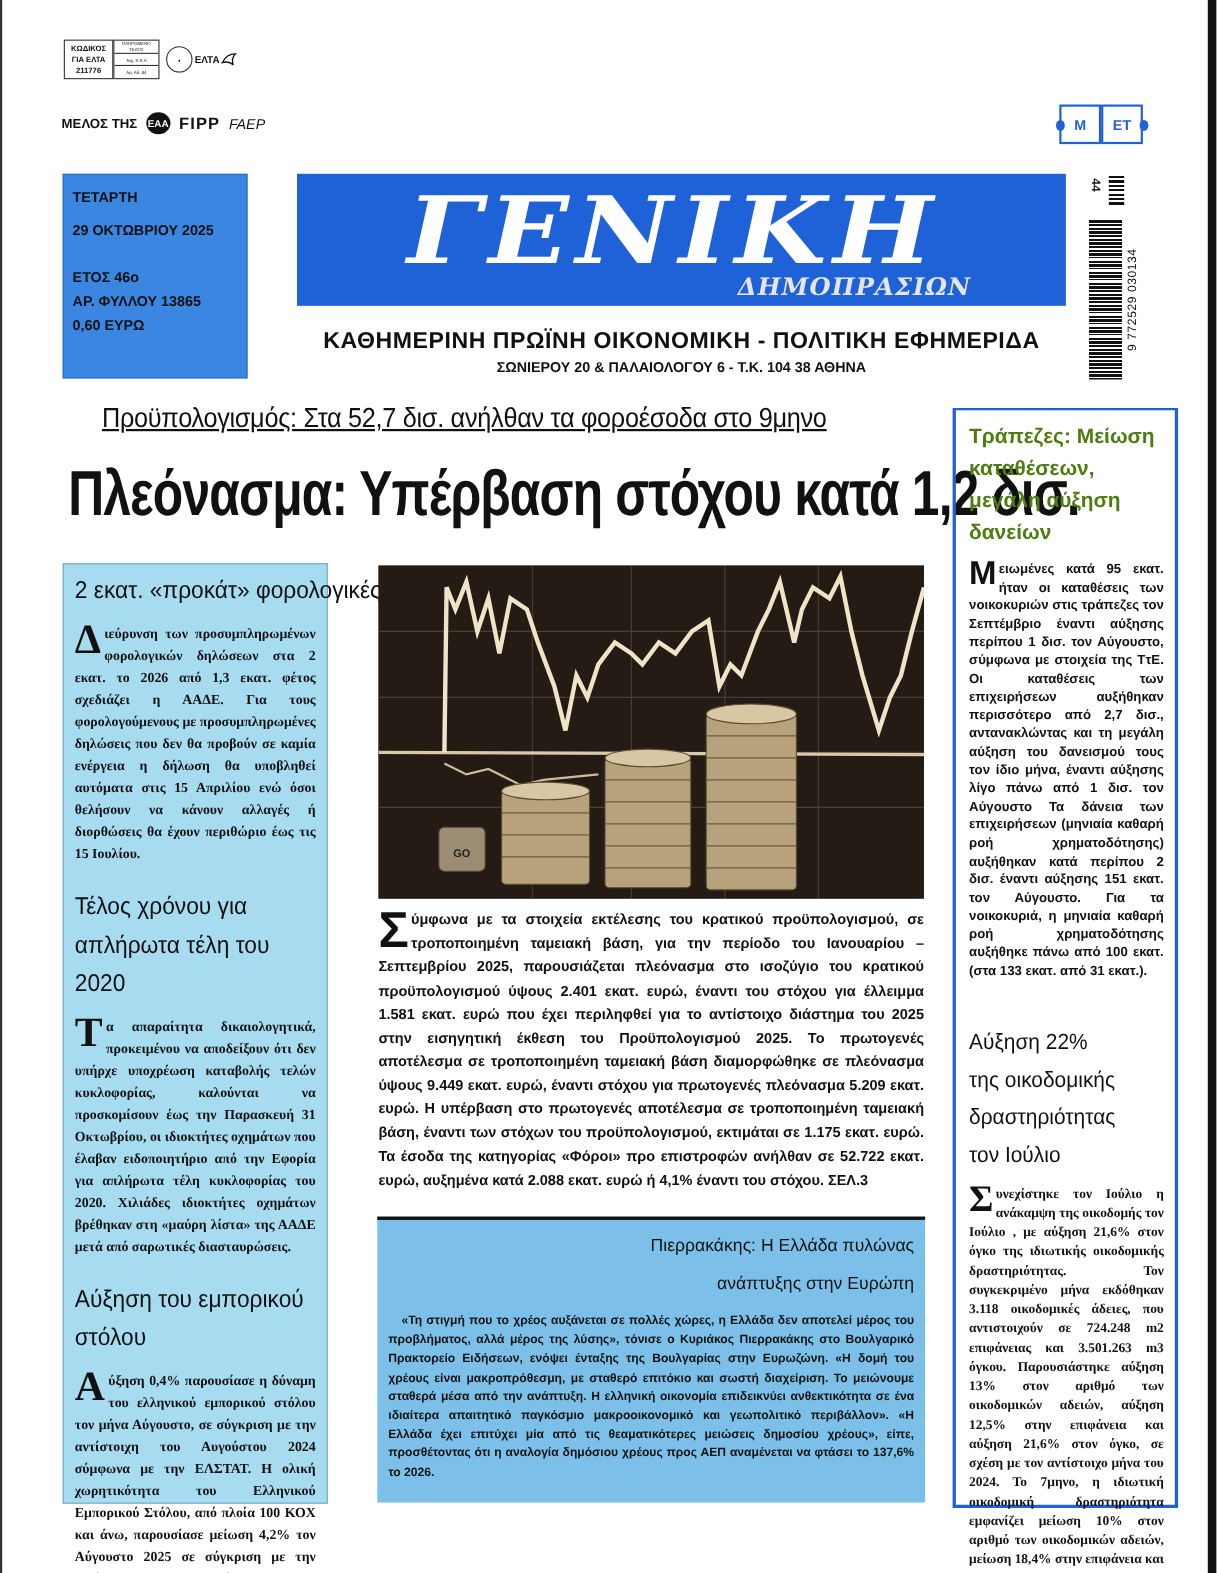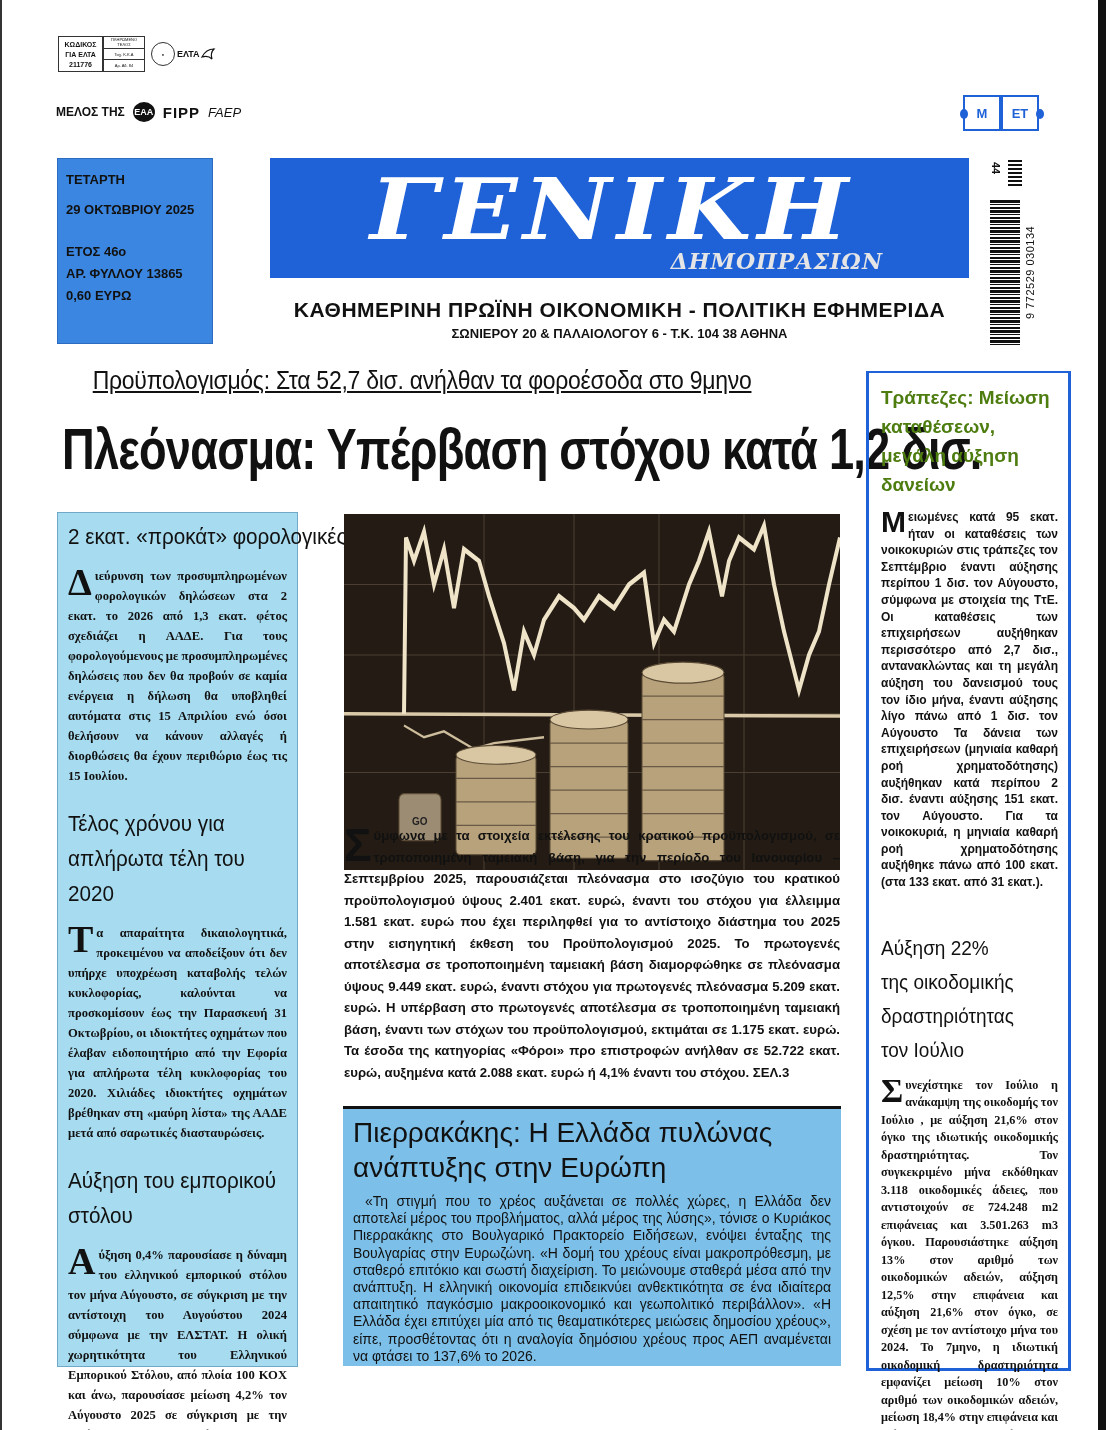--- a/index.html
+++ b/index.html
@@ -15,21 +15,21 @@
   .post .box2 div:last-child { border-bottom: none; }
   .elta-seal { width: 24px; height: 24px; border: 1px solid #333; border-radius: 50%; margin-left: 6px; font-size: 4px; display: flex; align-items: center; justify-content: center; }
   .elta-text { font-size: 9px; font-weight: bold; margin-left: 2px; }
 
   .member { left: 56px; top: 102px; display: flex; align-items: center; gap: 8px; font-size: 12px; font-weight: bold; }
   .member .logo-eaa { width: 22px; height: 20px; background: #111; border-radius: 50%; color: #fff; font-size: 9px; display: flex; align-items: center; justify-content: center; }
   .member .fipp { font-size: 15px; font-weight: bold; letter-spacing: 1px; }
   .member .faep { font-size: 13px; font-weight: normal; font-style: italic; }
 
   
-  .datebox { left: 57px; top: 158px; width: 156px; height: 186px; background: #3b86e0; border: 1px solid #2b6bc0; padding: 12px 0 0 8px; }
+  .datebox { left: 57px; top: 158px; width: 168px; height: 186px; background: #3b86e0; border: 1px solid #2b6bc0; padding: 12px 0 0 8px; }
   .datebox div { font-size: 13px; font-weight: bold; color: #111; line-height: 17px; }
   .datebox .d1 { margin-bottom: 13px; }
   .datebox .d2 { margin-bottom: 25px; }
 
   
   .mast { left: 270px; top: 158px; width: 699px; height: 120px; background: #1f62d8; }
   .mast .title { position: absolute; left: 100px; top: 2px; font-family: "DejaVu Serif", serif; font-size: 96px; font-weight: bold; font-style: italic; color: #fff; letter-spacing: 6px; transform: scaleY(0.88); transform-origin: top left; }
   .mast .sub { position: absolute; right: 86px; bottom: 4px; font-family: "DejaVu Serif", serif; font-size: 22px; font-weight: bold; font-style: italic; color: #e5e5e5; letter-spacing: 1px; }
   .tagline { left: 270px; top: 298px; width: 699px; text-align: center; font-size: 21px; font-weight: bold; letter-spacing: 0.5px; }
   .address { left: 270px; top: 326px; width: 699px; text-align: center; font-size: 13px; font-weight: bold; }
@@ -55,31 +55,31 @@
   .kicker { left: 84px; top: 366px; width: 735px; text-align: center; font-size: 25px; text-decoration: underline; font-family: "Liberation Sans", sans-serif; letter-spacing: -0.3px; transform: scaleX(0.92); transform-origin: left top; white-space: nowrap; }
   .headline { left: 62px; top: 415px; width: 780px; font-family: "Liberation Sans", sans-serif; font-weight: bold; font-size: 58px; white-space: nowrap; transform: scaleX(0.78); transform-origin: left top; letter-spacing: -1px; }
 
   
   .lcol { left: 57px; top: 512px; width: 241px; height: 855px; background: #a7dcf0; border: 1px solid #6fa8c8; padding: 6px 10px 0 10px; }
   .lcol h3 { font-size: 22px; font-weight: normal; line-height: 35px; margin-bottom: 12px; color: #111; transform: scaleX(0.94); transform-origin: left; white-space: nowrap; }
   .lcol p { font-family: "Liberation Serif", serif; font-weight: bold; font-size: 12.6px; line-height: 20px; text-align: justify; hyphens: auto; margin-bottom: 20px; }
   .drop { float: left; font-size: 38px; line-height: 32px; margin-right: 3px; font-family: "Liberation Serif", serif; font-weight: bold; }
 
   
-  .photo { left: 344px; top: 514px; width: 496px; height: 356px; background: #2b231a; overflow: hidden; }
+  .photo { left: 344px; top: 514px; width: 496px; height: 303px; background: #2b231a; overflow: hidden; }
   .photo svg { width: 100%; height: 100%; display: block; }
 
   
   .mainbody { left: 344px; top: 825px; width: 496px; font-size: 13.2px; font-weight: bold; line-height: 21.5px; text-align: justify; }
   .mainbody .sigma { float: left; font-size: 46px; line-height: 40px; margin-right: 2px; font-weight: bold; }
 
   
   .pbox { left: 343px; top: 1106px; width: 498px; height: 260px; background: #7cc0ea; border-top: 3px solid #111; padding: 6px 10px; }
-  .pbox h2 { text-align: left; font-size: 28px; font-weight: normal; line-height: 35px; color: #111; }
-  .pbox p { font-size: 14px; font-weight: normal; line-height: 17.2px; text-align: justify; margin-top: 8px; text-indent: 12px; }
+  .pbox h2 { text-align: right; font-size: 16px; font-weight: normal; line-height: 35px; color: #111; }
+  .pbox p { font-size: 11px; font-weight: bold; line-height: 17.2px; text-align: justify; margin-top: 8px; text-indent: 12px; }
 
   
   .rcol { left: 866px; top: 371px; width: 205px; height: 1000px; border: 3px solid #1f62d8; border-top-width: 2px; padding: 10px 10px 0 12px; }
   .rcol h3.blue { color: #4d7c0f; font-size: 19px; font-weight: bold; line-height: 29px; margin-bottom: 10px; }
   .rcol .sans { font-size: 12px; font-weight: bold; line-height: 16.6px; text-align: justify; }
   .rcol .dropM { float: left; font-size: 30px; line-height: 26px; margin-right: 2px; font-weight: bold; }
   .rcol h3.black { font-size: 20px; font-weight: normal; line-height: 34px; margin: 40px 0 10px 0; color: #111; transform: scaleX(0.95); transform-origin: left; white-space: nowrap; }
   .rcol .serif { font-family: "Liberation Serif", serif; font-size: 12.2px; font-weight: bold; line-height: 17.5px; text-align: justify; }
   .rcol .dropS { float: left; font-size: 34px; line-height: 28px; margin-right: 2px; font-family: "Liberation Serif", serif; font-weight: bold; }
 </style>

